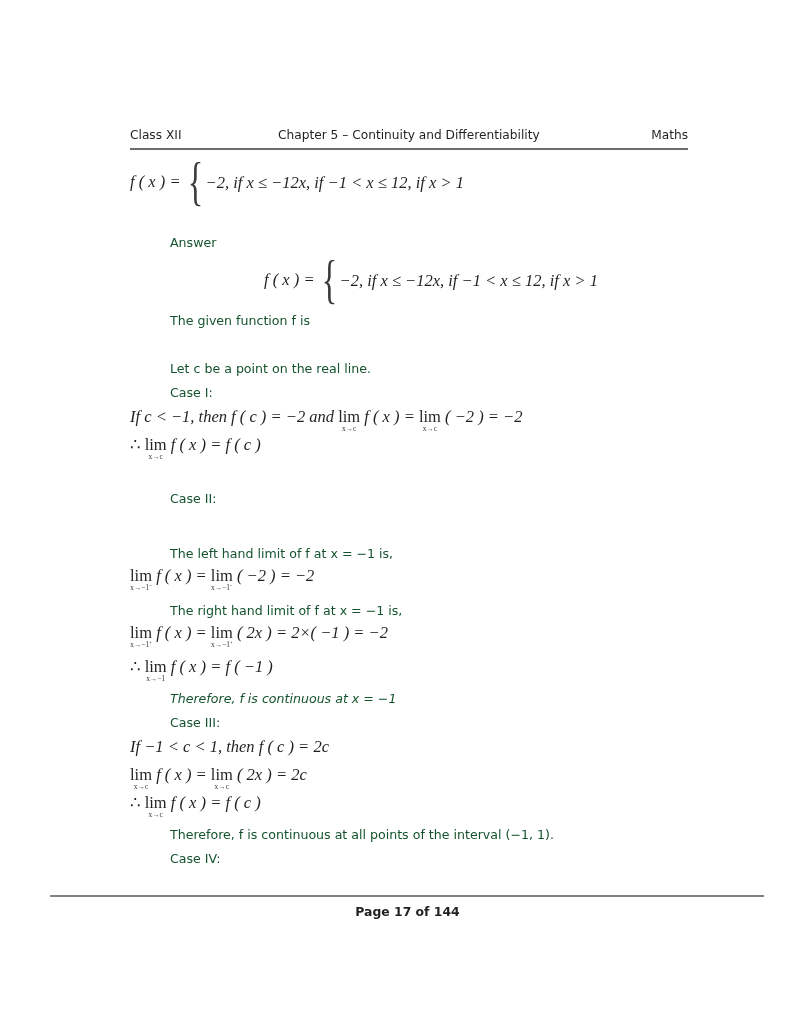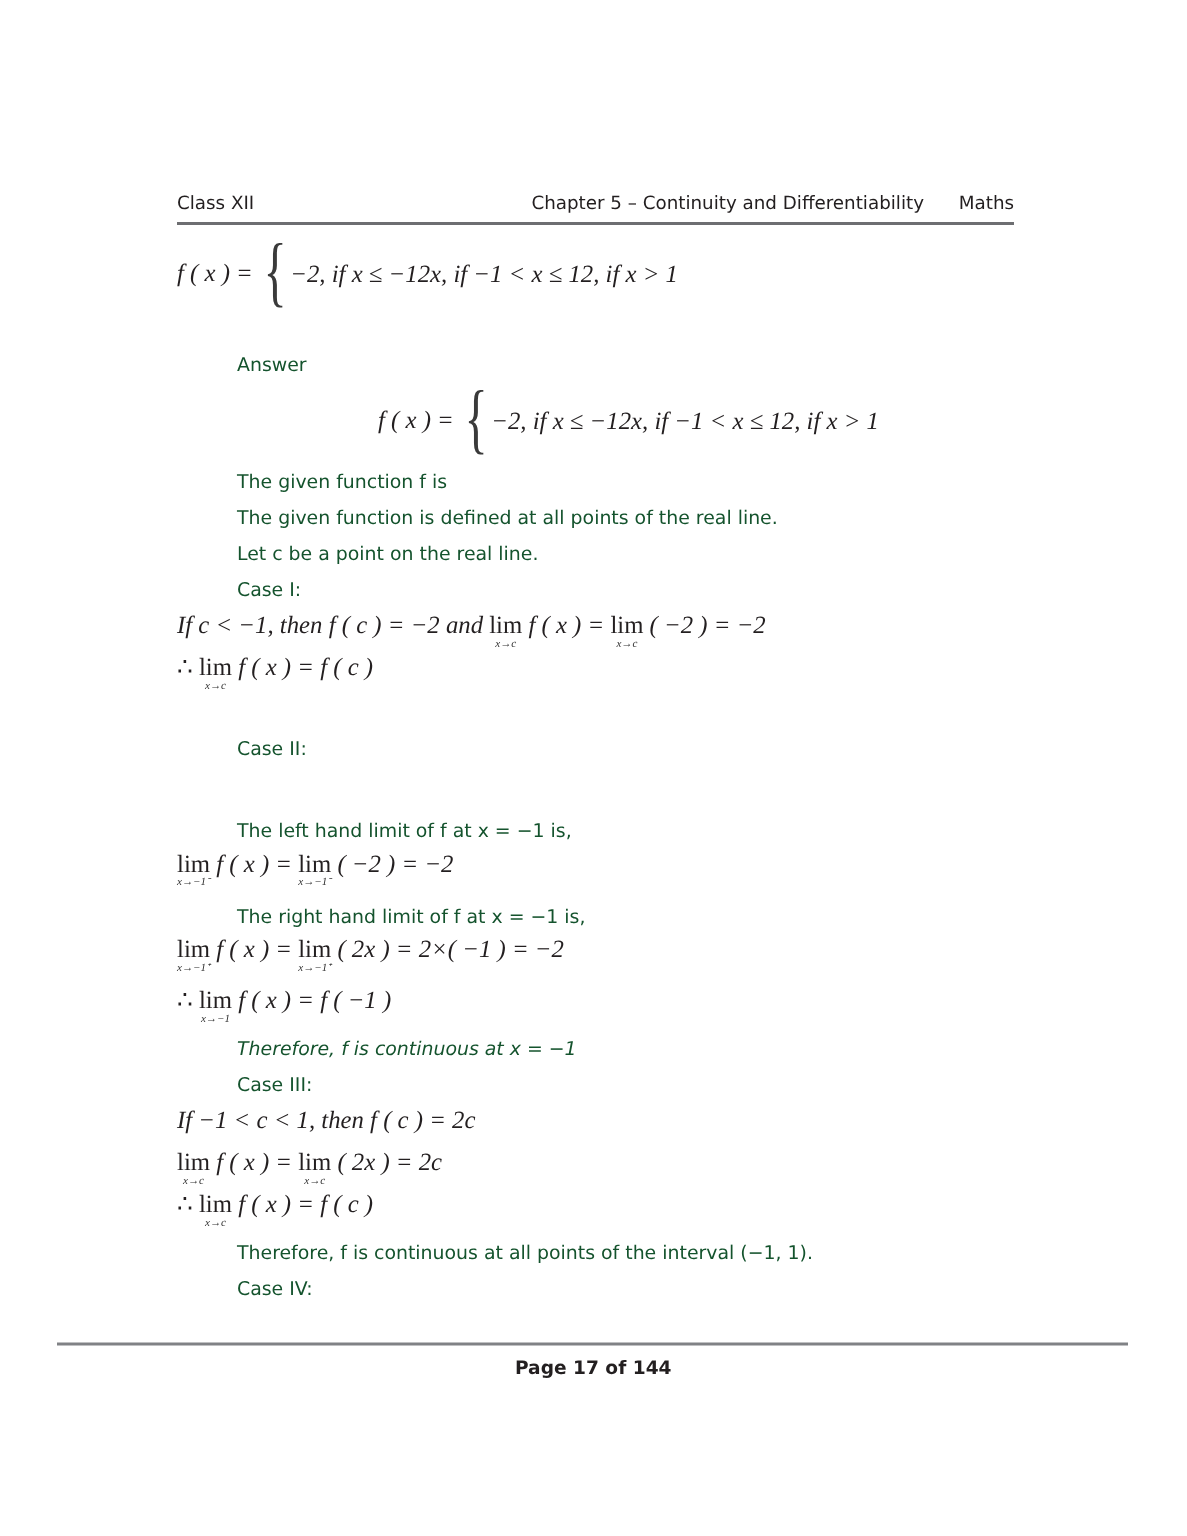--- a/index.html
+++ b/index.html
@@ -11,41 +11,41 @@
     width: 791px;
     height: 1024px;
     position: relative;
     font-family: "DejaVu Sans", sans-serif;
     color: #231f20;
     overflow: hidden;
   }
 
   .page {
     position: absolute;
-    left: 0; top: 0;
+    left: 12px; top: 0;
     width: 651px;
     height: 1024px;
   }
 
   
   .header {
     position: absolute;
     left: 118px;
     top: 128px;
     width: 558px;
     height: 20px;
     display: flex;
     align-items: flex-start;
     font-size: 12.2px;
     font-family: "DejaVu Sans", sans-serif;
     color: #231f20;
     white-space: nowrap;
   }
   .hdr-left   { width: 148px; }
-  .hdr-center { flex: 1 1 auto; text-align: right; }
+  .hdr-center { flex: 1 1 auto; text-align: left; }
   .hdr-right  { width: 60px; text-align: right; }
 
   .header-rule {
     position: absolute;
     left: 118px;
     top: 148px;
     width: 558px;
     height: 2px;
     background: #6d6e71;
   }
@@ -108,21 +108,20 @@
   }
   .limwrap > .limsub {
     display: block;
     position: absolute;
     left: 50%;
     transform: translateX(-50%);
     top: 100%;
     margin-top: -1px;
     font-size: 7.4px;
     line-height: 1;
-    font-style: italic;
     white-space: nowrap;
     color: #333;
   }
 
   
   .piece {
     position: absolute;
     font-family: "Liberation Serif", serif;
     color: #231f20;
     display: flex;
@@ -180,21 +179,20 @@
     <span class="lhs mi">f ( x ) =</span>
     <span class="brace">{</span>
     <span class="rows">
       <div class="mi">−2, if x ≤ −1</div>
       <div class="mi">2x, if −1 &lt; x ≤ 1</div>
       <div class="mi">2, if x &gt; 1</div>
     </span>
   </div>
 
   <div class="txt" style="left:118px; top:314px;">The given function f is</div>
-  <div class="txt" style="left:118px; top:338px;">The given function is defined at all points of the real line.</div>
   <div class="txt" style="left:118px; top:362px;">Let c be a point on the real line.</div>
 
   <div class="txt" style="left:118px; top:386px;text-align:right;">Case I:</div>
 
   <div class="math" style="left:118px; top:407px;">
     <span class="mi">If c &lt; −1, then</span>
     <span class="mi">f ( c ) = −2 and</span>
     <span class="limwrap">
       <span class="limtop">lim</span>
       <span class="limsub">x→c</span>

